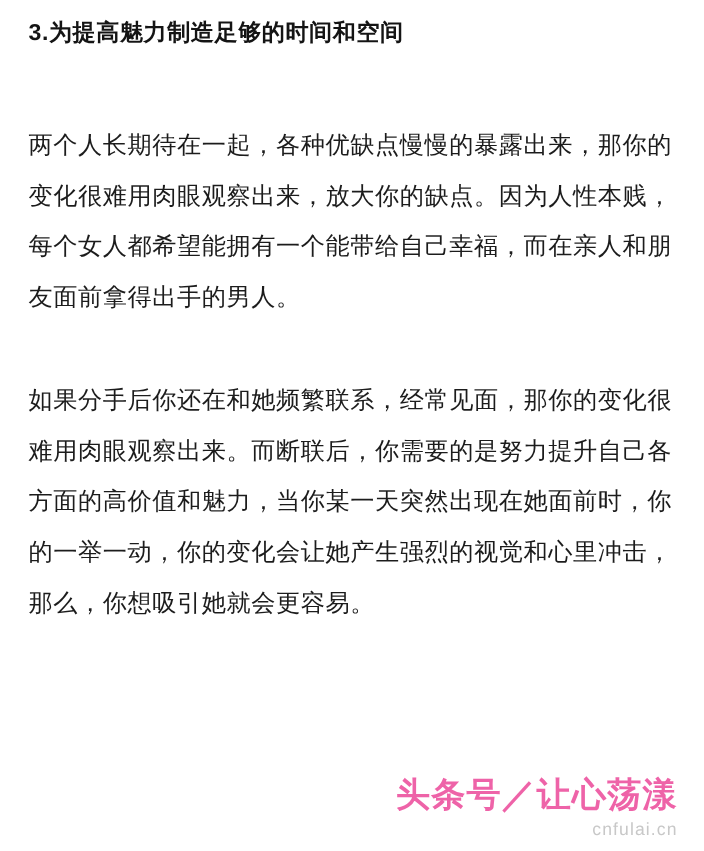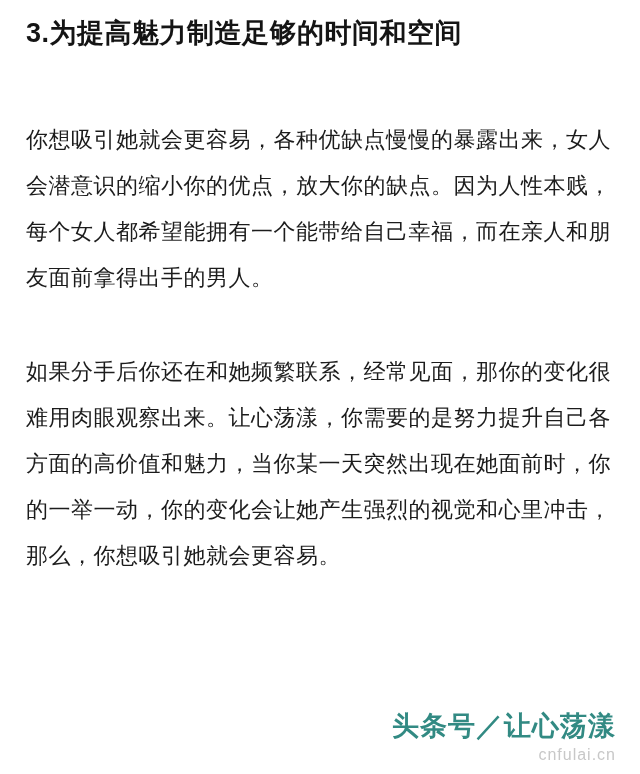--- a/index.html
+++ b/index.html
@@ -16,21 +16,21 @@
     color: #1a1a1a;
   }
   .page {
     position: relative;
     width: 640px;
     height: 774px;
     box-sizing: border-box;
     padding: 0 26px;
   }
   .heading {
-    font-size: 27px;
+    font-size: 21px;
     font-weight: bold;
     letter-spacing: 0.5px;
     line-height: 1.3;
     margin: 16px 0 0 0;
     color: #141414;
   }
   .body-block {
     font-size: 22px;
     line-height: 46px;
     letter-spacing: 0.5px;
@@ -40,44 +40,44 @@
   .block-1 { margin-top: 66px; }
   .block-2 { margin-top: 48px; }
   .watermark {
     position: absolute;
     right: 24px;
     bottom: 26px;
     text-align: right;
     pointer-events: none;
   }
   .wm-main {
-    font-size: 27px;
+    font-size: 31px;
     font-weight: bold;
-    color: #0f766e;
+    color: #ec4899;
     letter-spacing: 1px;
     opacity: 0.85;
     white-space: nowrap;
   }
   .wm-sub {
     font-size: 16px;
     color: #c8c8c8;
     letter-spacing: 1px;
     margin-top: 2px;
     white-space: nowrap;
   }
 </style>
 </head>
 <body>
 
 <div class="page">
 
   <h1 class="heading">3.为提高魅力制造足够的时间和空间</h1>
 
-  <p class="body-block block-1">你想吸引她就会更容易，各种优缺点慢慢的暴露出来，女人会潜意识的缩小你的优点，放大你的缺点。因为人性本贱，每个女人都希望能拥有一个能带给自己幸福，而在亲人和朋友面前拿得出手的男人。</p>
+  <p class="body-block block-1">两个人长期待在一起，各种优缺点慢慢的暴露出来，那你的变化很难用肉眼观察出来，放大你的缺点。因为人性本贱，每个女人都希望能拥有一个能带给自己幸福，而在亲人和朋友面前拿得出手的男人。</p>
 
-  <p class="body-block block-2">如果分手后你还在和她频繁联系，经常见面，那你的变化很难用肉眼观察出来。让心荡漾，你需要的是努力提升自己各方面的高价值和魅力，当你某一天突然出现在她面前时，你的一举一动，你的变化会让她产生强烈的视觉和心里冲击，那么，你想吸引她就会更容易。</p>
+  <p class="body-block block-2">如果分手后你还在和她频繁联系，经常见面，那你的变化很难用肉眼观察出来。而断联后，你需要的是努力提升自己各方面的高价值和魅力，当你某一天突然出现在她面前时，你的一举一动，你的变化会让她产生强烈的视觉和心里冲击，那么，你想吸引她就会更容易。</p>
 
   <div class="watermark">
     <div class="wm-main">头条号／让心荡漾</div>
     <div class="wm-sub">cnfulai.cn</div>
   </div>
 
 </div>
 
 </body></html>

